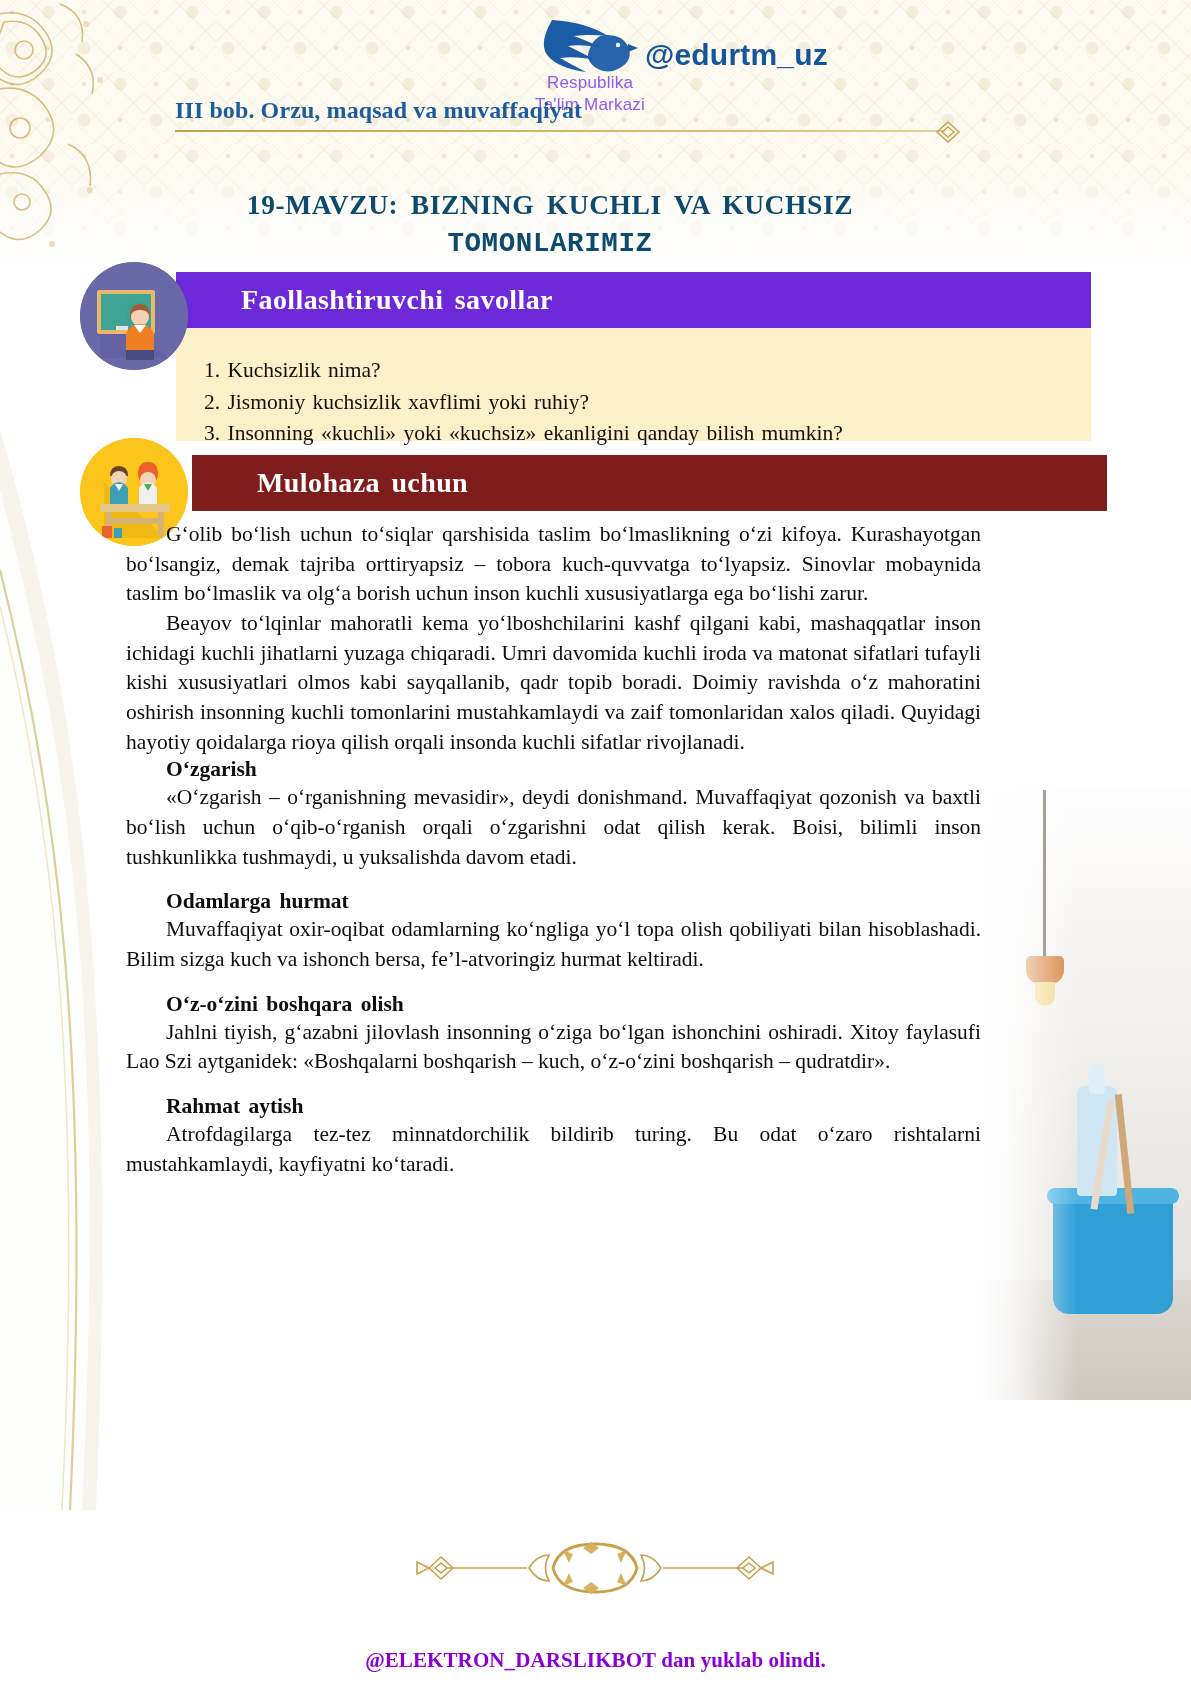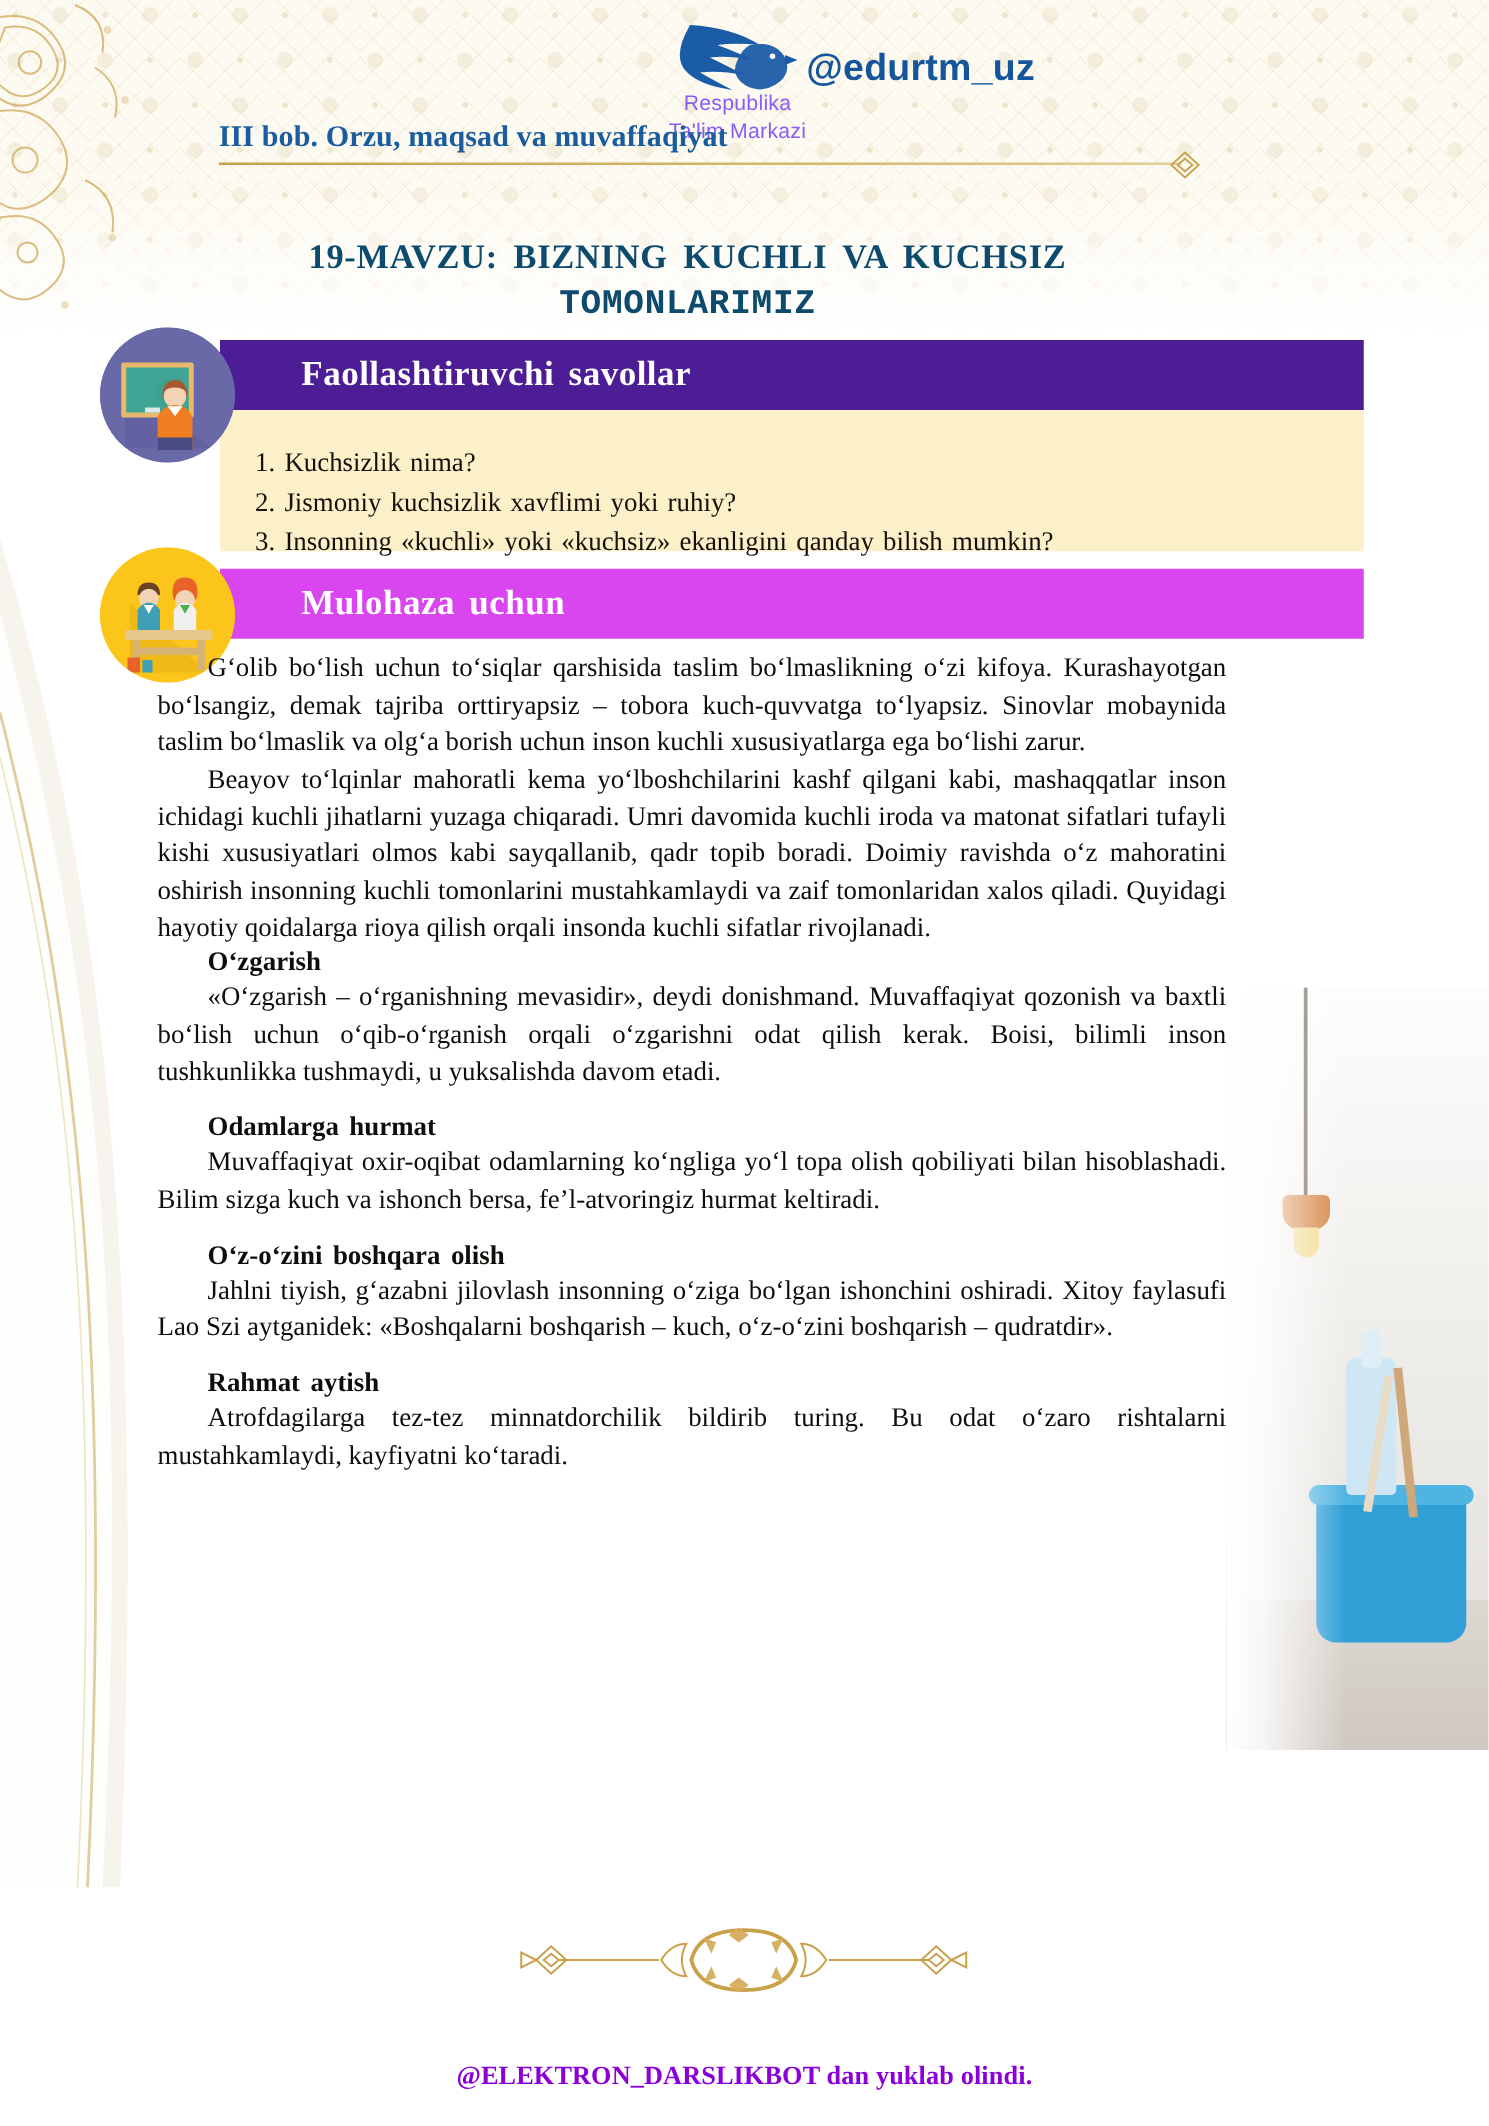--- a/index.html
+++ b/index.html
@@ -122,21 +122,21 @@
     letter-spacing: .6px;
   }
   .topic-title .l1 { display:block; word-spacing: 5px;}
   .topic-title .l2 { display:block;font-family:Liberation Mono, monospace; }
 
   
   .banner-blue {
     position: absolute;
     left: 176px; top: 272px;
     width: 915px; height: 56px;
-    background: #4c1d95;
+    background: #6d28d9;
     display: flex; align-items: center;
   }
   .banner-blue .btxt {
     margin-left: 65px;
     color: #ffffff;
     font-size: 28px;
     font-weight: 700;
     letter-spacing: .4px;
     word-spacing: 4px;
   }
@@ -163,23 +163,23 @@
     left: 80px; top: 262px;
     width: 108px; height: 108px;
     border-radius: 50%;
     background: #6a69a8;
     overflow: hidden;
   }
 
   
   .banner-orange {
     position: absolute;
-    left: 176px; top: 455px;
+    left: 192px; top: 455px;
     width: 915px; height: 56px;
-    background: #d946ef;
+    background: #7f1d1d;
     display: flex; align-items: center;
   }
   .banner-orange .btxt {
     margin-left: 65px;
     color: #ffffff;
     font-size: 28px;
     font-weight: 700;
     letter-spacing: .4px;
     word-spacing: 4px;
   }

